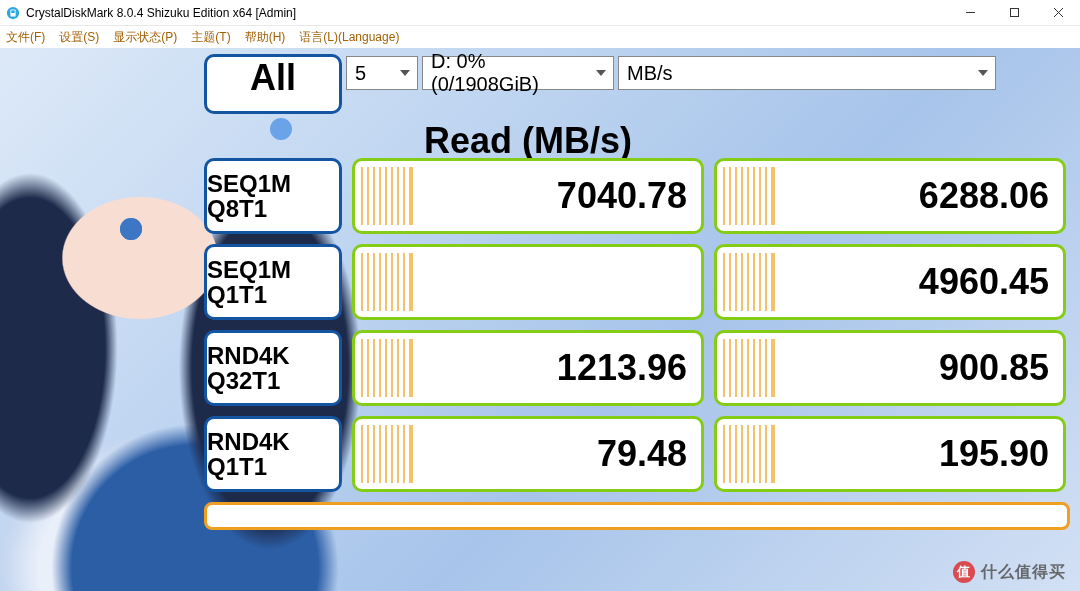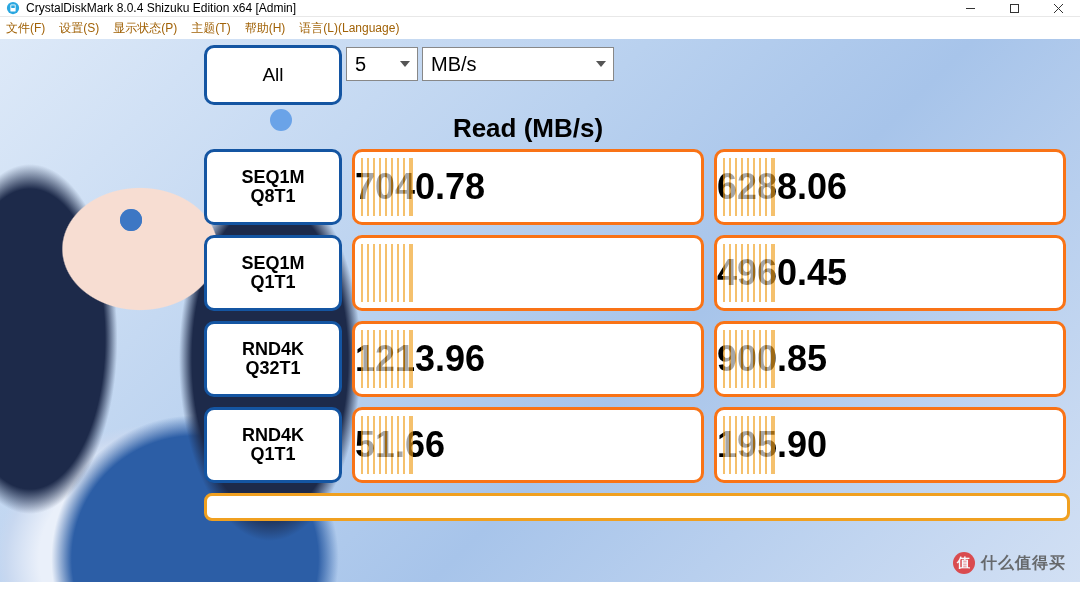--- a/index.html
+++ b/index.html
@@ -1,20 +1,20 @@
 <!DOCTYPE html>
 <html><head>
 <meta charset="utf-8">
 <style>
   * { box-sizing: border-box; margin: 0; padding: 0; }
   html, body { width: 1080px; height: 591px; overflow: hidden; font-family: "Segoe UI", "Microsoft YaHei", Arial, sans-serif; }
   body { background: #fff; position: relative; }
 
   
-  .titlebar { height: 17px; background: #fff; display: flex; align-items: center; padding-left: 6px; font-size: 12px; color: #000; border-bottom: 1px solid #e8e8e8; }
+  .titlebar { height: 26px; background: #fff; display: flex; align-items: center; padding-left: 6px; font-size: 12px; color: #000; border-bottom: 1px solid #e8e8e8; }
   .titlebar .app-icon { width: 14px; height: 14px; margin-right: 6px; display: inline-block; }
   .titlebar .app-icon svg { width: 14px; height: 14px; }
   .winctrls { margin-left: auto; display: flex; height: 100%; }
   .winctrls div { width: 44px; display: flex; align-items: center; justify-content: center; color: #555; font-size: 13px; }
 
   
   .menubar { height: 22px; background: #fff; display: flex; align-items: center; padding-left: 6px; font-size: 12px; color: #a16207; gap: 14px; }
   .menubar span { cursor: default; }
 
   
@@ -37,48 +37,48 @@
     background: radial-gradient(circle at 40% 40%, #6aa3e8 0 40%, #3d77c4 60%);
     box-shadow: 150px -100px 0 0 #6aa3e8, 150px -100px 0 8px #3d77c4 inset;
   }
 
   
   .panel { position: absolute; left: 204px; top: 6px; right: 10px; bottom: 10px; }
 
   .row-top { display: grid; grid-template-columns: 138px 76px 196px 382px 74px; gap: 0; height: 42px; }
   .btn-all {
     background: #fff; border: 3px solid #1455a2; border-radius: 10px; height: 60px; width: 138px;
-    display:flex; align-items:center; justify-content:center; font-weight: 400; font-size: 19px;
+    display:flex; align-items:flex-start; justify-content:center; font-weight: 700; font-size: 36px;
     cursor:pointer; position: relative; top: 0;
   }
   .dropdown {
     height: 34px; border: 1px solid #888; background: #fff; display:flex; align-items:center;
     padding: 0 24px 0 8px; font-size: 20px; position: relative; margin-top:2px; margin-left:4px;
     cursor: default;
   }
   .dropdown::after {
     content:""; position:absolute; right:7px; top:50%; width:0; height:0;
     border-left:5px solid transparent; border-right:5px solid transparent; border-top:6px solid #555;
     transform: translateY(-50%);
   }
 
   .row-head { display:grid; grid-template-columns: 138px 352px 352px; gap: 10px; margin-top: 24px; height: 34px; align-items:center; }
-  .colhead { text-align:center; font-weight:800; font-size: 26px; }
+  .colhead { text-align:center; font-weight:800; font-size: 36px; }
 
   .gridrows { display:flex; flex-direction:column; gap: 10px; margin-top: 4px; }
   .grow { display:grid; grid-template-columns: 138px 352px 352px; gap: 10px; height: 76px; }
   .test-btn {
     background:#fff; border:3px solid #1455a2; border-radius:10px;
-    display:flex; flex-direction:column; align-items:center; justify-content:center;
-    font-weight:800; font-size:18px; line-height:1.05; cursor:pointer;
+    display:flex; flex-direction:column; justify-content:center;
+    font-weight:800; font-size:24px; line-height:1.05; cursor:pointer;
   }
   .test-btn span { display:block; }
   .gauge {
-    border:3px solid #f97316; border-radius:10px; background:#fff; position:relative;
-    display:flex; align-items:center; padding-right:14px;
+    border:3px solid #84cc16; border-radius:10px; background:#fff; position:relative;
+    display:flex; align-items:center; justify-content:flex-end; padding-right:14px;
     font-weight:800; font-size:36px;
   }
   .gauge .scale {
     position:absolute; left:6px; top:6px; bottom:6px; width:52px;
     background:
       repeating-linear-gradient(90deg, #f0a020 0 2px, transparent 2px 6px),
       linear-gradient(#fff,#fff);
     border-right: 2px solid #f0a020;
     opacity:.65;
   }
@@ -144,20 +144,23 @@
 
   <div class="panel">
     <div class="row-top">
       <div class="btn-all">
         <span>All</span>
       </div>
       <div class="dropdown">
         <span>5</span>
       </div>
       <div class="dropdown">
+        <span>D: 0% (0/1908GiB)</span>
+      </div>
+      <div class="dropdown">
         <span>MB/s</span>
       </div>
     </div>
 
     <div class="row-head">
       <div class="spacer"></div>
       <div class="colhead">Read (MB/s)</div>
     </div>
 
     <div class="gridrows">
@@ -202,21 +205,21 @@
             <span>900.85</span>
           </div>
       </div>
       <div class="grow">
         <div class="test-btn">
           <span>RND4K</span>
           <span>Q1T1</span>
         </div>
         <div class="gauge">
             <div class="scale"></div>
-            <span>51.66</span>
+            <span>79.48</span>
           </div>
         <div class="gauge">
             <div class="scale"></div>
             <span>195.90</span>
           </div>
       </div>
     </div>
 
     <div class="status-bar"></div>
   </div>

